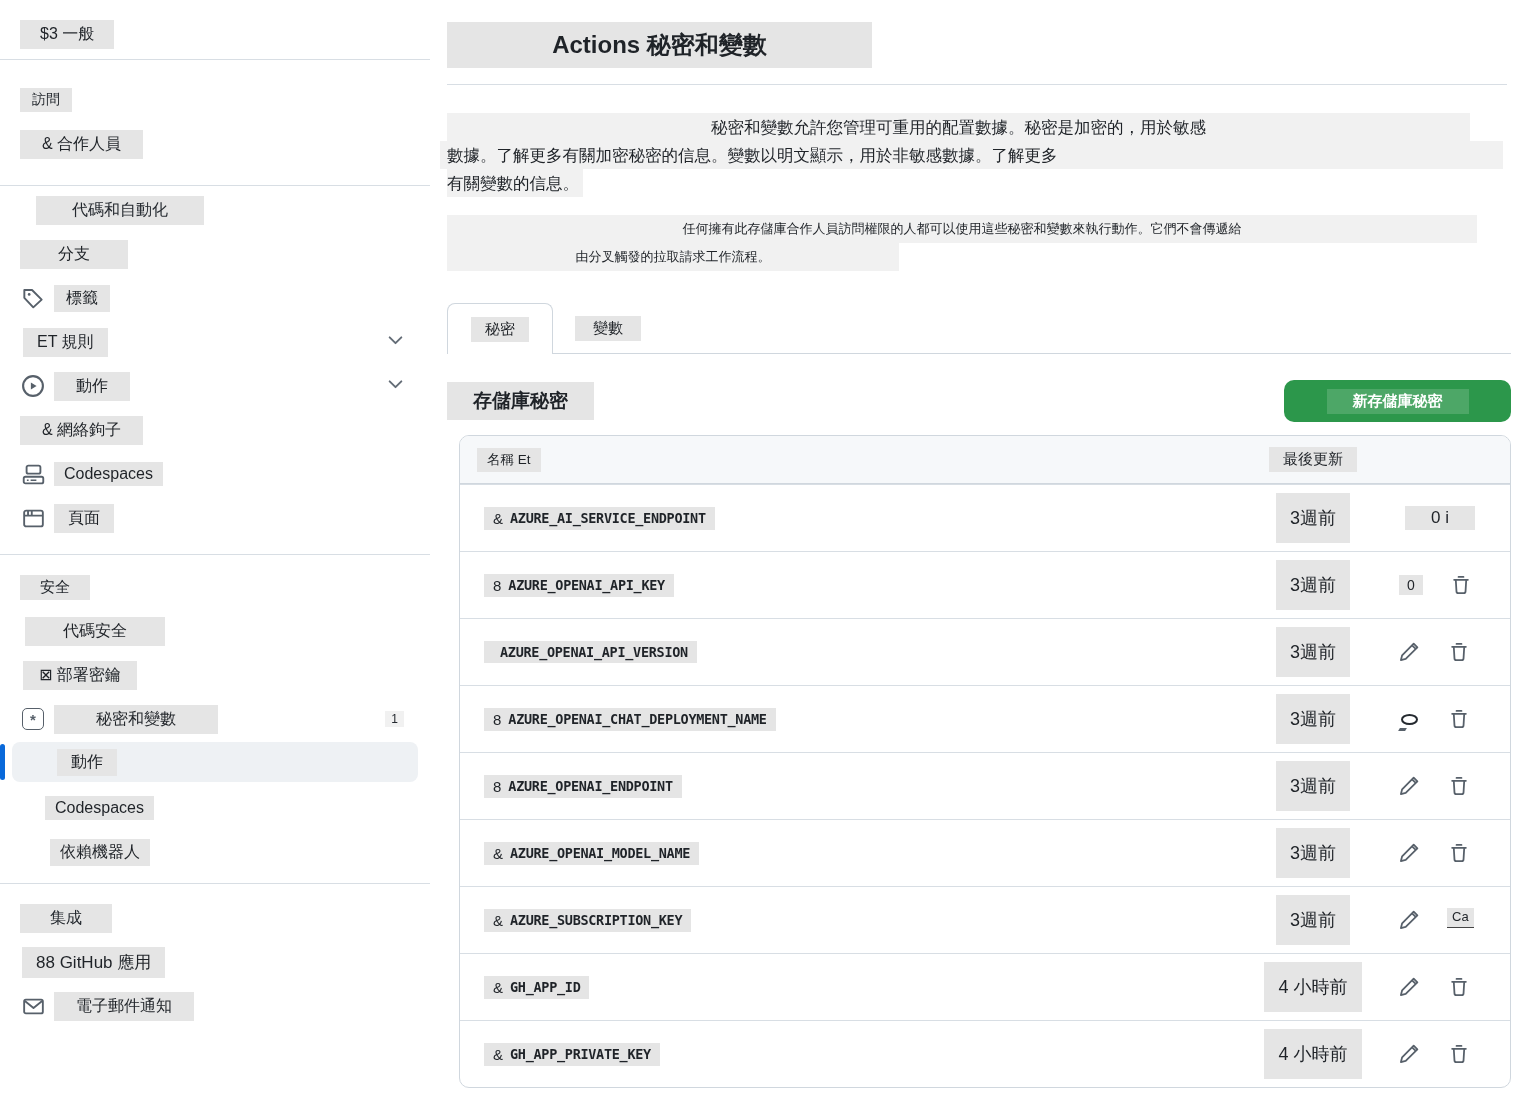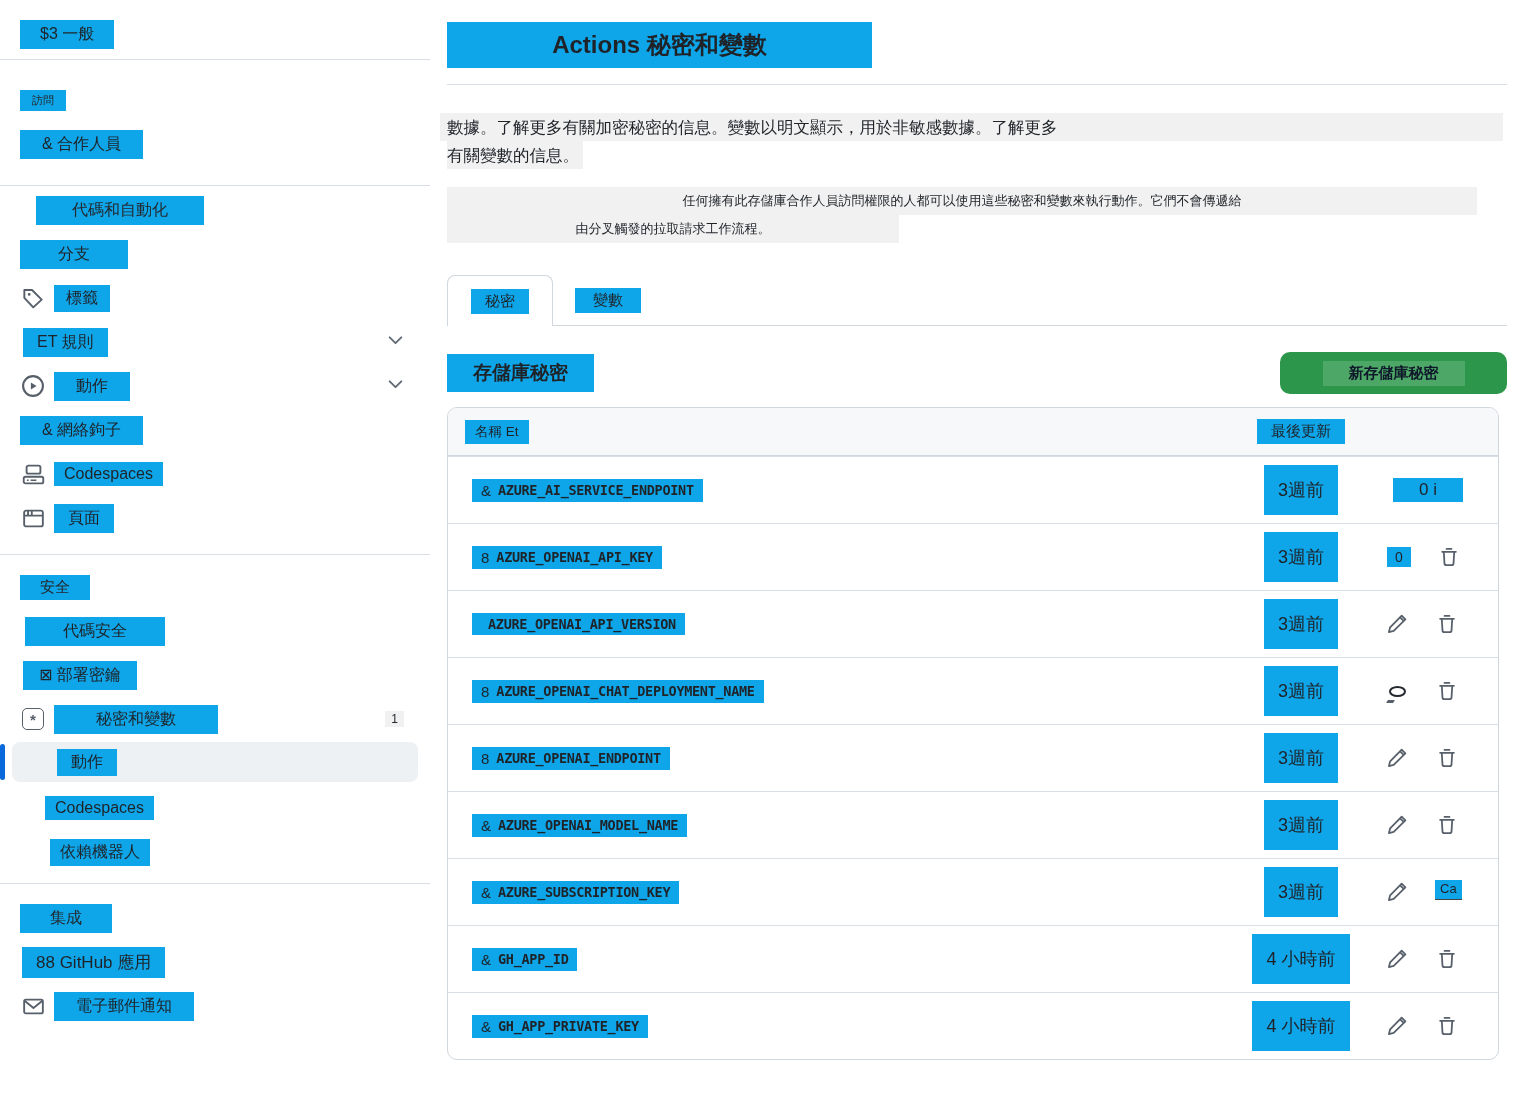--- a/index.html
+++ b/index.html
@@ -5,27 +5,27 @@
   * { box-sizing: border-box; }
   html,body { margin:0; padding:0; background:#fff; }
   body {
     width:1523px; height:1097px; overflow:hidden;
     font-family:"Liberation Sans","DejaVu Sans",sans-serif;
     color:#1f2328; -webkit-font-smoothing:antialiased;
   }
   .app { display:flex; width:1523px; height:1097px; }
 
   
-  .hl { background:#0ea5e9; display:inline-block; }
+  .hl { background:#e5e5e5; display:inline-block; }
 
   
   .sidebar { width:430px; flex:none; padding-top:12px; }
   .side-item { height:44px; display:flex; align-items:center; padding-left:20px; position:relative; font-size:16px; cursor:pointer; }
   .side-item .sicon { width:26px; height:26px; margin-right:8px; color:#57606a; display:flex; align-items:center; justify-content:center; flex:none; }
-  .side-section { font-size:11px; color:#24292f; }
+  .side-section { font-size:14px; color:#24292f; }
   .side-div { border:none; border-top:1px solid #d8dee4; margin:0; }
   .chev { position:absolute; right:26px; top:50%; transform:translateY(-50%); color:#636c76; }
   .badge { position:absolute; right:26px; top:50%; transform:translateY(-50%); background:#f1f1f1; font-size:12px; padding:1px 6px; color:#24292f; }
   .sel-row { height:40px; margin:1px 12px 0 12px; background:#eef1f4; border-radius:8px; display:flex; align-items:center; position:relative; cursor:pointer; }
   .sel-bar { position:absolute; left:-12px; top:2px; width:5px; height:36px; background:#0969da; border-radius:3px; }
   .ast-box { width:22px; height:22px; border:1.6px solid #57606a; border-radius:5px; display:flex; align-items:center; justify-content:center; font-size:15px; font-weight:bold; color:#57606a; line-height:1; }
 
   
   .p-a { padding:4px 20px; } .p-b { padding:3px 12px; } .p-c { padding:4px 22px; }
   .p-d { padding:4px 36px; } .p-e { padding:4px 38px; } .p-f { padding:4px 14px; }
@@ -49,25 +49,25 @@
   
   .tabs { margin-top:32px; display:flex; align-items:flex-end; border-bottom:1px solid #d0d7de; height:51px; }
   .tab-active { width:106px; height:51px; background:#fff; border:1px solid #d0d7de; border-bottom:none; border-radius:8px 8px 0 0; margin-bottom:-1px; display:flex; align-items:center; justify-content:center; cursor:pointer; }
   .tab-active .hl { font-size:15px; padding:3px 14px; }
   .tab-plain { margin-left:22px; margin-bottom:12px; cursor:pointer; }
   .tab-plain .hl { font-size:15px; padding:3px 18px; }
 
   
   .sec-head { margin-top:26px; display:flex; align-items:center; justify-content:space-between; }
   .sec-title { font-size:19px; font-weight:600; padding:6px 26px; }
-  .green-btn { width:227px; height:42px; background:#2c974b; border:none; border-radius:10px; color:#0f172a; display:flex; align-items:center; justify-content:center; cursor:pointer; }
+  .green-btn { width:227px; height:42px; background:#2c974b; border:none; border-radius:10px; color:#ffffff; display:flex; align-items:center; justify-content:center; cursor:pointer; }
   .green-btn .lbl { font-size:15px; font-weight:600; background:rgba(255,255,255,0.16); padding:3px 26px; }
 
   
-  .tbl { margin-top:13px; width:1052px; border:1px solid #d0d7de; border-radius:10px; background:#fff; overflow:hidden; }
+  .tbl { margin-top:13px; width:1052px; border:1px solid #d0d7de; border-radius:10px; background:#fff; overflow:hidden;margin-left:12px; }
   .t-head { height:48px; background:#f6f8fa; border-bottom:1px solid #d0d7de; display:flex; align-items:center; }
   .t-row { height:67px; display:flex; align-items:center; border-top:1px solid #d8dee4; }
   .t-row:first-of-type { border-top:none; }
   .t-name { flex:1; padding-left:17px; display:flex; align-items:center; }
   .t-row .t-name { padding-left:24px; }
   .t-updated { width:100px; flex:none; display:flex; justify-content:center; }
   .t-actions { width:147px; flex:none; display:flex; align-items:center; }
   .h-name .hl { font-size:13.5px; padding:3px 10px; }
   .h-upd .hl { font-size:15px; padding:3px 14px; }
   .name-box { font-size:15px; padding:3px 9px; display:inline-flex; align-items:center; gap:7px; }
@@ -229,20 +229,21 @@
     </div>
 
   </nav>
 
   <main class="main">
 
     <div class="hl title-box">Actions 秘密和變數</div>
     <hr class="main-hr">
 
     <div class="desc">
+      <span class="desc-line dl1">秘密和變數允許您管理可重用的配置數據。秘密是加密的，用於敏感</span>
       <span class="desc-line dl2">數據。了解更多有關加密秘密的信息。變數以明文顯示，用於非敏感數據。了解更多</span>
       <span class="dl3">有關變數的信息。</span>
     </div>
 
     <div class="para2">
       <span class="desc-line dl4">任何擁有此存儲庫合作人員訪問權限的人都可以使用這些秘密和變數來執行動作。它們不會傳遞給</span>
       <span class="desc-line dl5">由分叉觸發的拉取請求工作流程。</span>
     </div>
 
     <div class="tabs">

